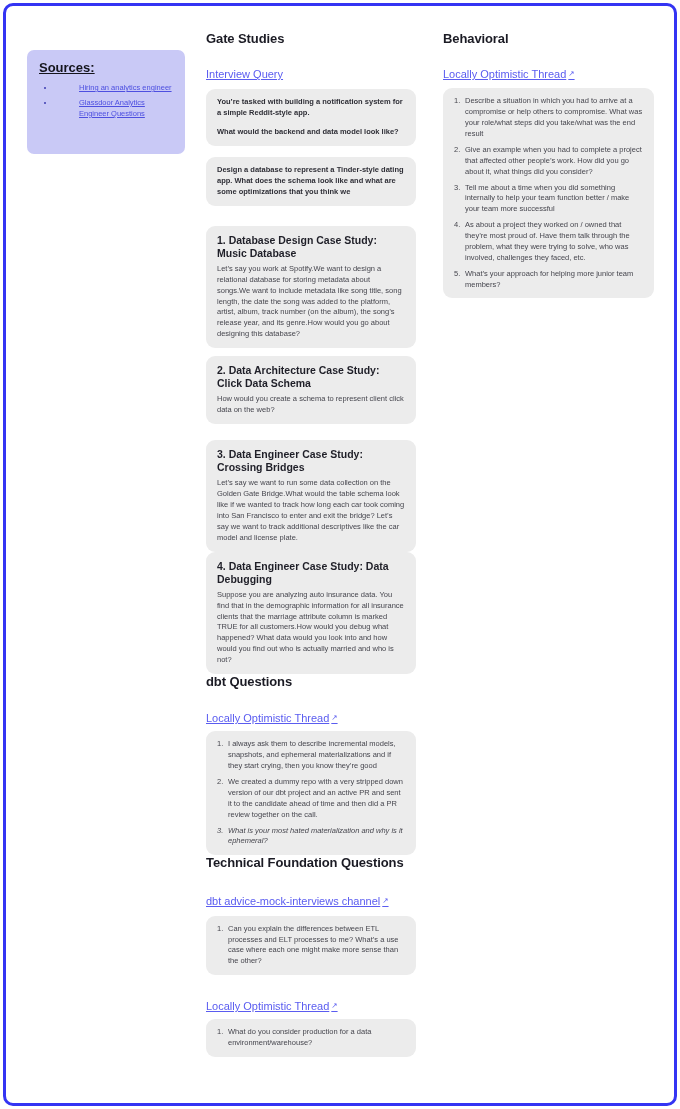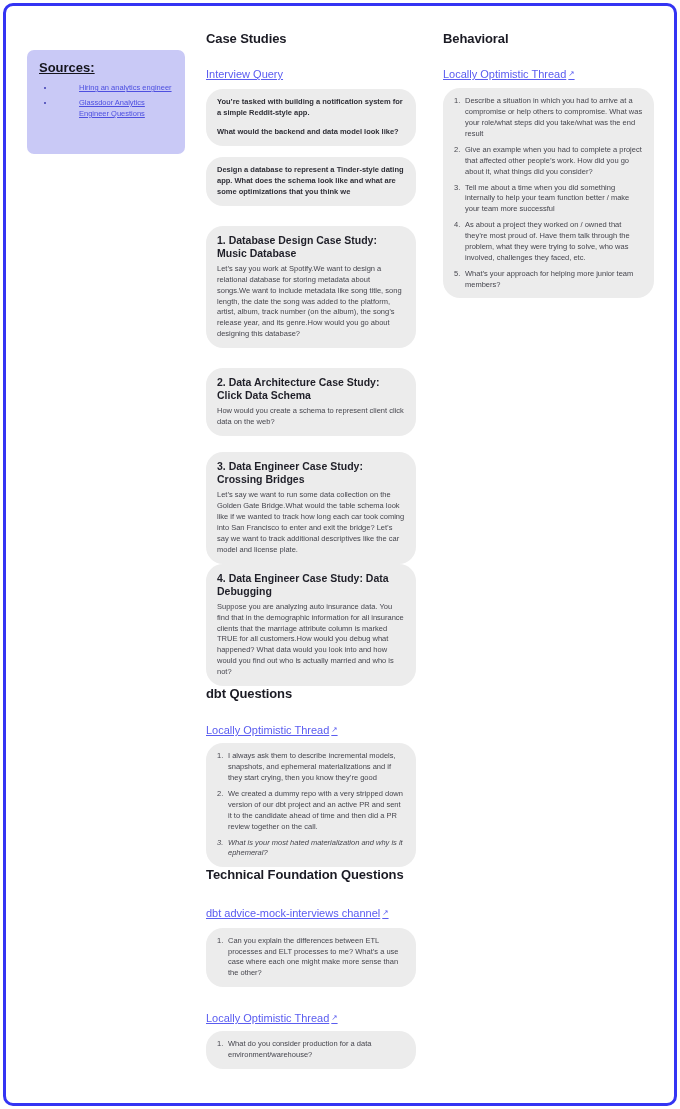--- a/index.html
+++ b/index.html
@@ -43,40 +43,40 @@
   .src-link { color: #4d4fe0; font-weight: 500; text-decoration: underline; cursor: pointer; }
 
   h2.section-h { margin: 0; font-size: 13px; font-weight: 700; color: #1b1b24; line-height: 1.25; letter-spacing: -0.1px; }
 
   .linkrow { line-height: 1.2; }
   .doc-link { font-size: 11px; font-weight: 400; color: #5a5cf0; text-decoration: underline; cursor: pointer; }
   .doc-link .arrow { font-size: 7.5px; position: relative; top: -2px; margin-left: 2px; }
 
   .card {
     background: #ececec;
-    border-radius: 17px;
+    border-radius: 9px;
     padding: 8px 11px;
     font-size: 7.5px;
     line-height: 1.45;
     color: #46464e;
   }
   .card p { margin: 0; }
   .card.card-bold p { font-weight: 700; color: #2e2e36; }
   .card.card-bold p + p { margin-top: 8px; }
   .card h3 { margin: 0 0 4px; font-size: 10.5px; line-height: 1.25; font-weight: 700; color: #1f1f28; }
 
   ol.q-list { list-style: none; counter-reset: q; margin: 0; padding: 0 0 0 11px; }
   ol.q-list li { counter-increment: q; position: relative; margin-bottom: 5px; }
   ol.q-list li:last-child { margin-bottom: 0; }
   ol.q-list li::before { content: counter(q) "."; position: absolute; left: -11px; top: 0; }
   ol.q-list li.italic { font-style: italic; }
   .mt5  { margin-top: 5px; }
   .mt6  { margin-top: 6px; }
   .mt7  { margin-top: 7px; }
-  .mt8  { margin-top: 20px; }
+  .mt8  { margin-top: 8px; }
   .mt11 { margin-top: 11px; }
   .mt15 { }
   .mt16 { margin-top: 16px; }
   .mt17 { margin-top: 17px; }
   .mt18 { margin-top: 18px; }
   .mt20 { margin-top: 20px; }
 </style>
 </head>
 <body>
 
@@ -92,21 +92,21 @@
             <a class="src-link">Hiring an analytics engineer</a>
           </li>
           <li>
             <a class="src-link">Glassdoor Analytics Engineer Questions</a>
           </li>
         </ul>
       </div>
     </div>
 
     <div class="col-mid">
-      <h2 class="section-h">Case Studies</h2>
+      <h2 class="section-h">Gate Studies</h2>
 
       <div class="linkrow mt16">
         <a class="doc-link">
           <span>Interview Query</span>
         </a>
       </div>
 
       <div class="card card-bold mt7">
         <p>You’re tasked with building a notification system for a simple Reddit-style app.</p>
         <p>What would the backend and data model look like?</p>

